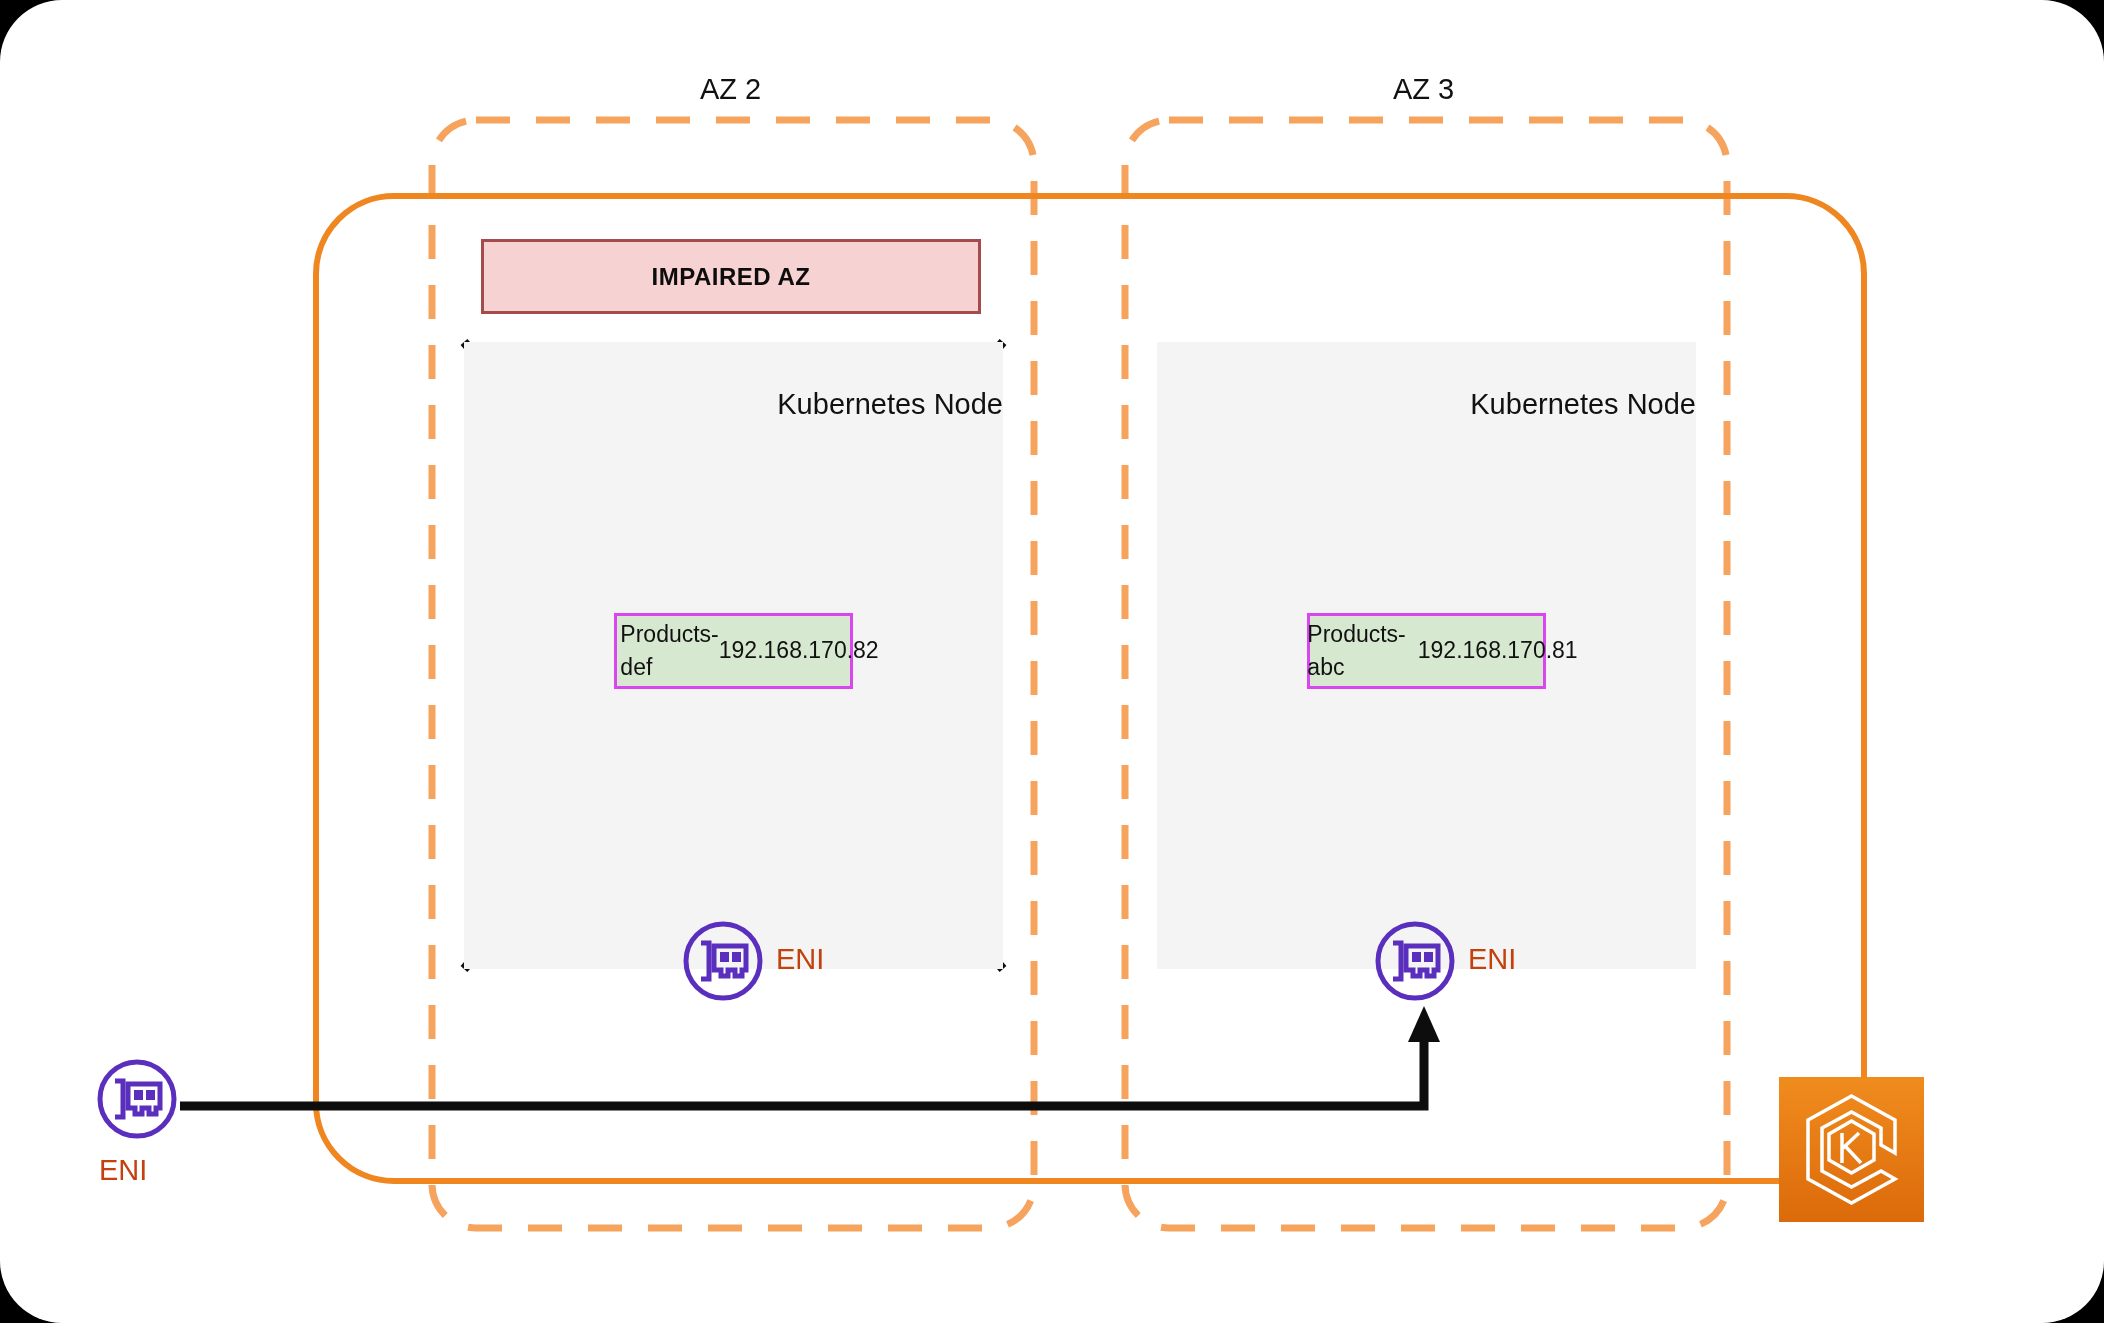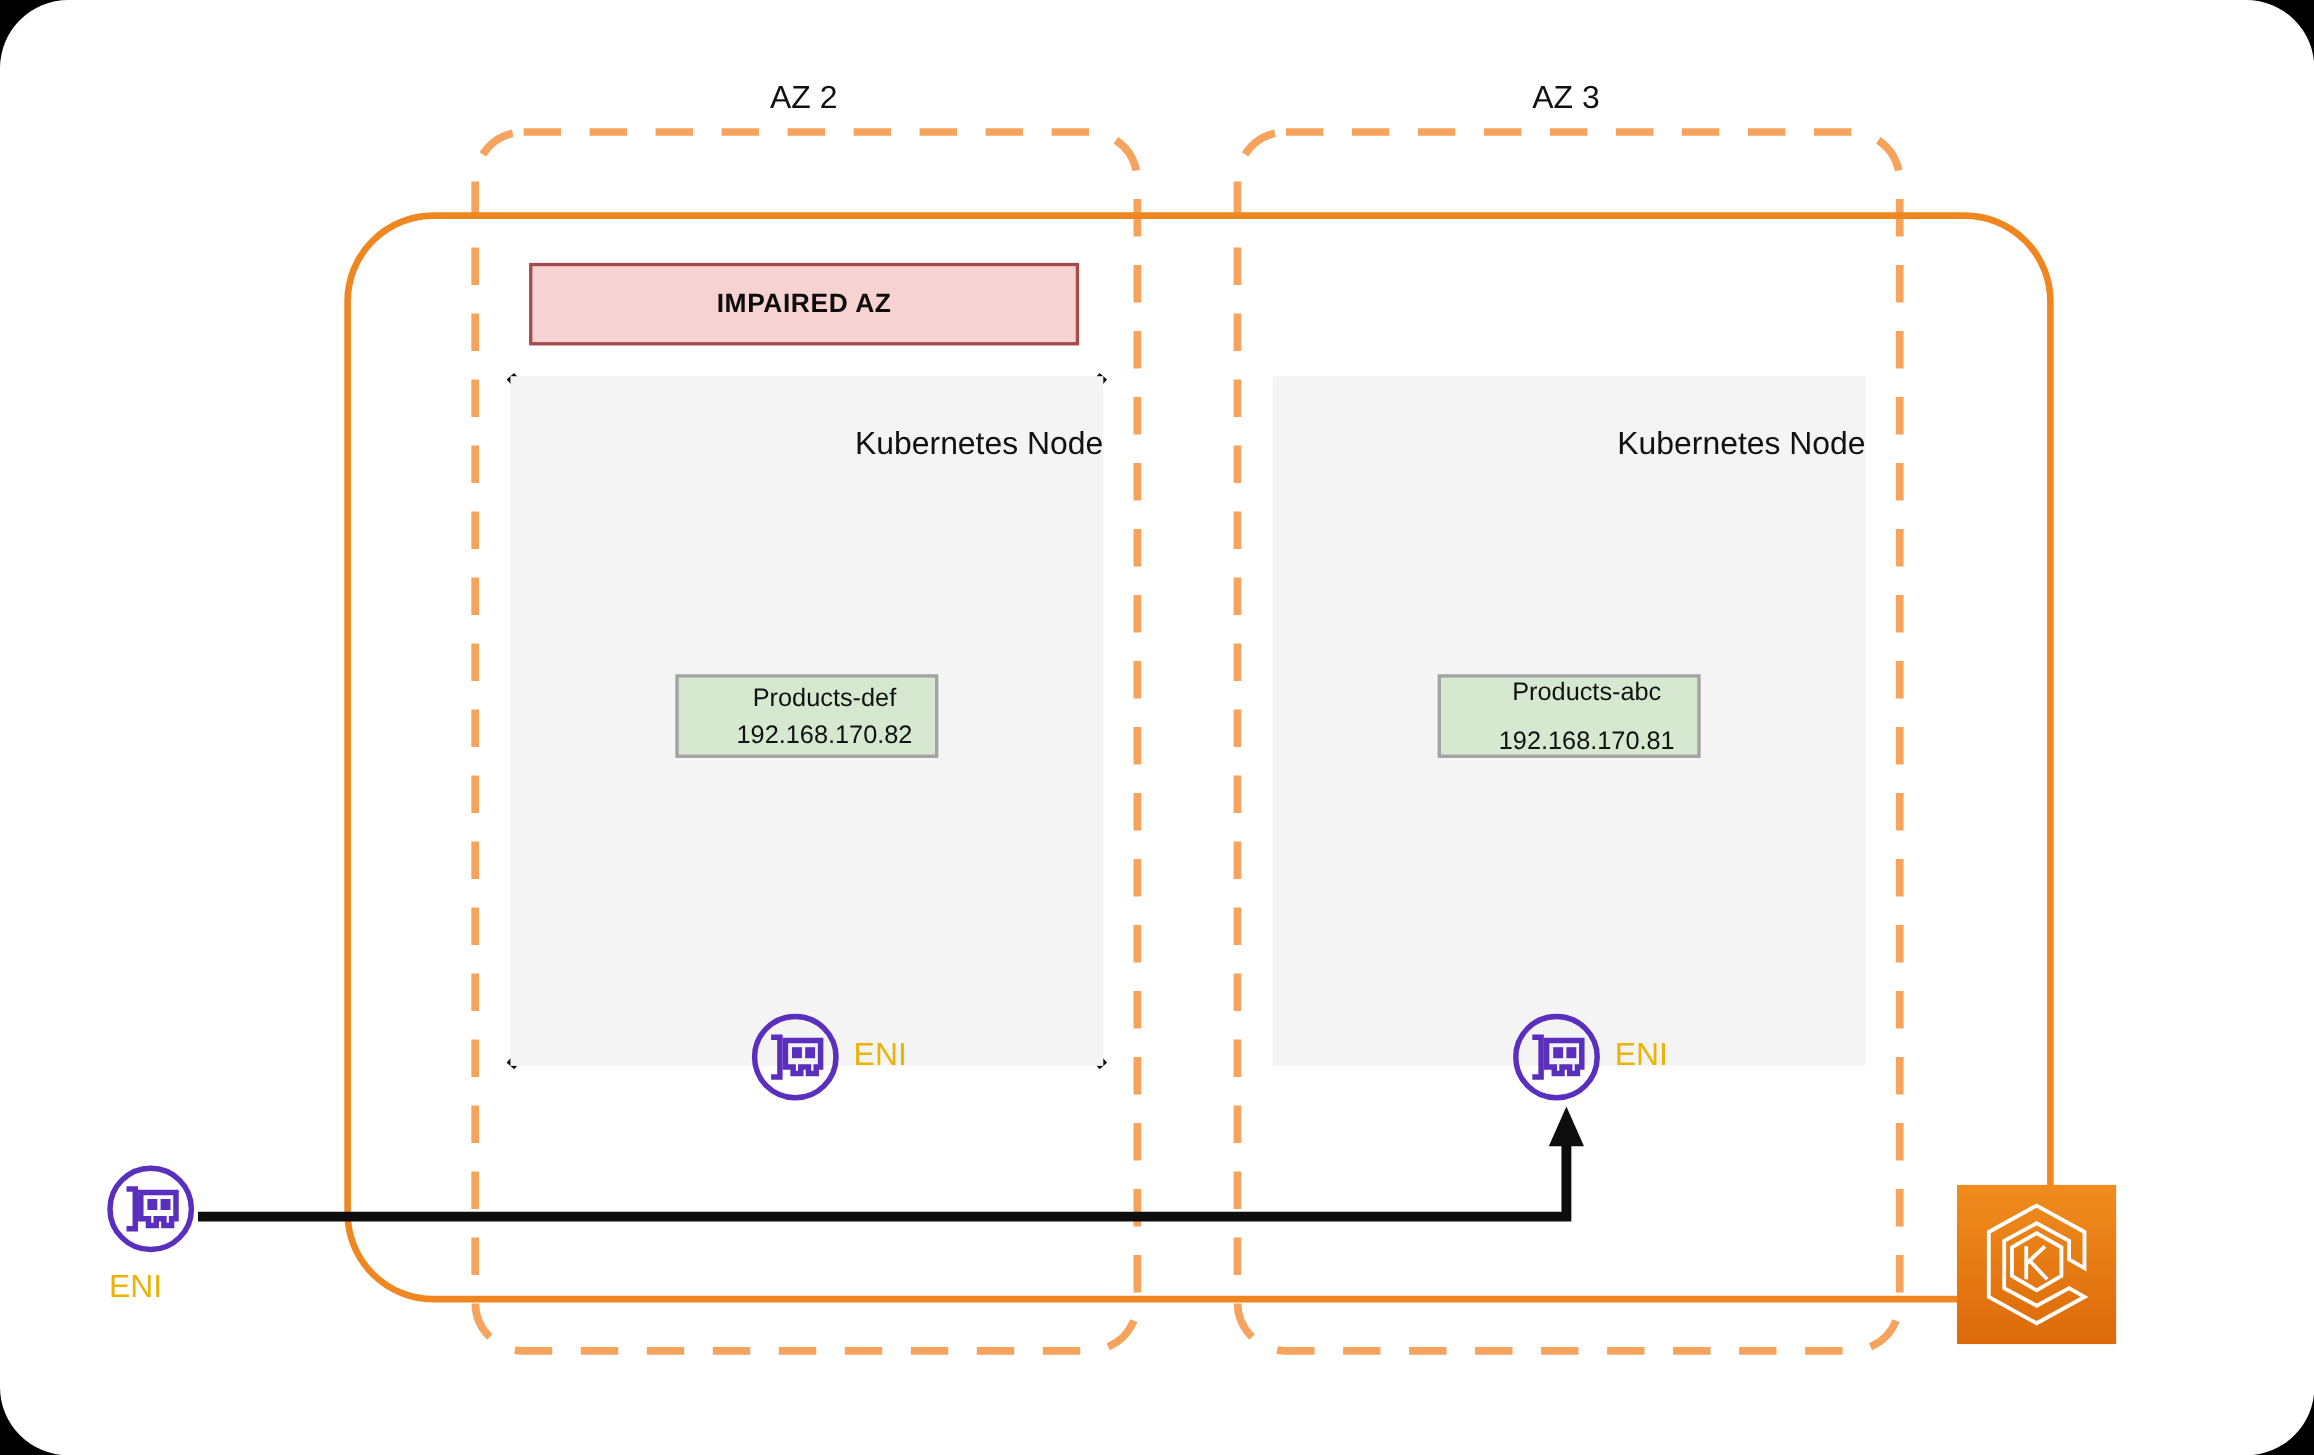--- a/index.html
+++ b/index.html
@@ -87,24 +87,24 @@
     text-align: right;
     font-size: 29px;
     color: #111111;
     font-family: "Liberation Sans", sans-serif;
   }
 
   
   .pod-box {
     position: absolute;
     background: #d6e8cf;
-    border: 3px solid #a3a3a3;
+    border: 3px solid #d946ef;
     box-sizing: border-box;
     display: flex;
-    flex-direction: column;
+    flex-direction: row;
     align-items: center;
     justify-content: center;
     font-size: 23px;
     color: #111111;
     line-height: 1.45;
     font-family: "Liberation Sans", sans-serif;
     padding-left: 32px;
   }
   #pod-def { left: 614px; top: 613px; width: 239px; height: 76px; }
   #pod-abc { left: 1307px; top: 613px; width: 239px; height: 76px; gap: 12px; }
@@ -114,21 +114,21 @@
     position: absolute;
   }
   .eni-circle {
     position: absolute;
     width: 82px;
     height: 82px;
   }
   .eni-label {
     position: absolute;
     font-size: 29px;
-    color: #eab308;
+    color: #c2410c;
     white-space: nowrap;
     font-family: "Liberation Sans", sans-serif;
   }
   #eni-az2 { left: 682px; top: 920px; }
   #eni-az2 .eni-label { left: 94px; top: 23px; }
   #eni-az3 { left: 1374px; top: 920px; }
   #eni-az3 .eni-label { left: 94px; top: 23px; }
   #eni-left { left: 96px; top: 1058px; }
   #eni-left .eni-label { left: 3px; top: 96px; }
 

